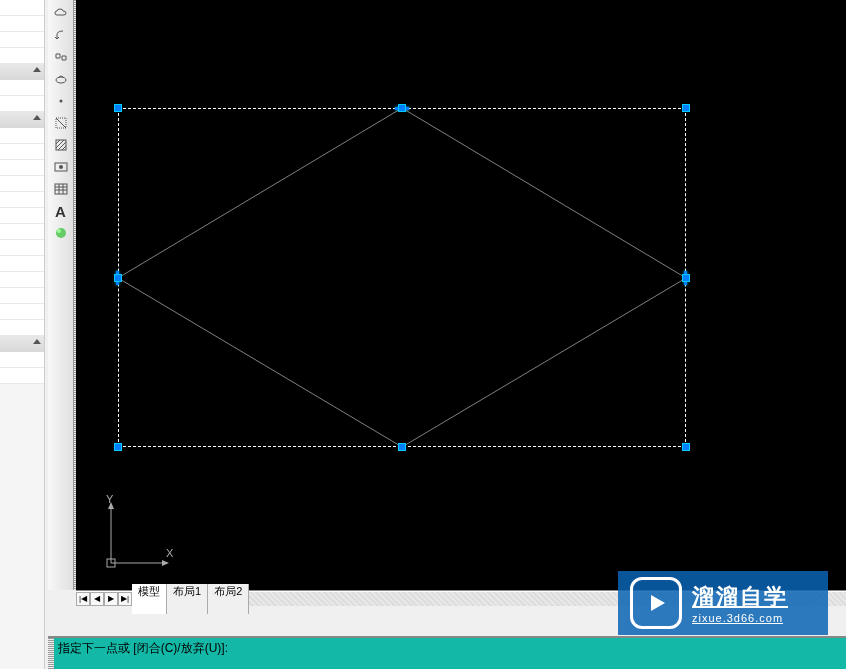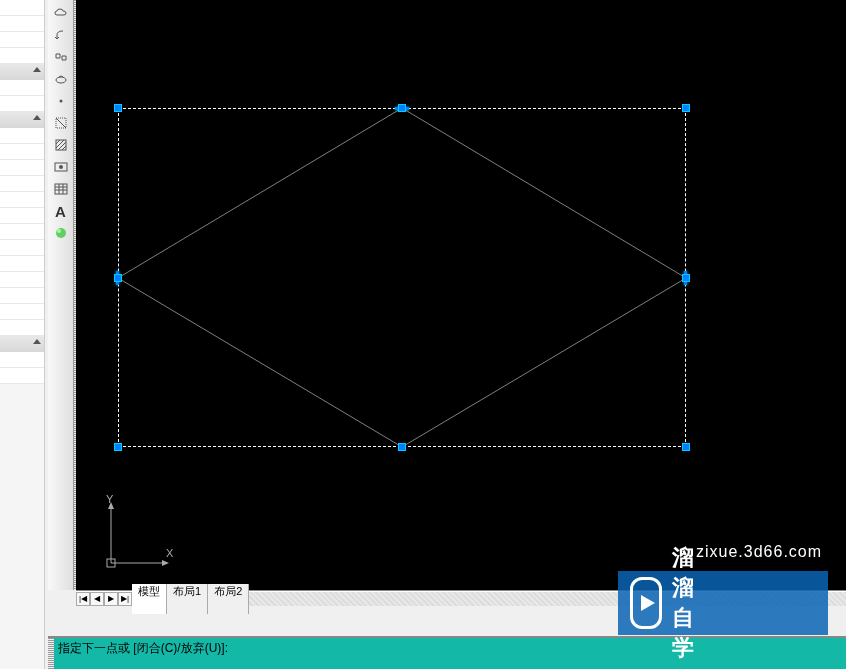--- a/index.html
+++ b/index.html
@@ -159,23 +159,23 @@
     }
     .wm-icon {
       width: 52px; height: 52px;
       border: 3px solid #fff;
       border-radius: 12px;
       display: flex;
       align-items: center;
       justify-content: center;
       margin-right: 10px;
     }
-    .wm-text { display: flex; flex-direction: row; }
+    .wm-text { display: flex; flex-direction: column; text-decoration: underline; }
     .wm-title { font-size: 22px; font-weight: bold; letter-spacing: 2px; }
-    .wm-sub { font-size: 16px; letter-spacing: 1px; }
+    .wm-sub { font-size: 11px; letter-spacing: 1px; }
     .edge-glow {
       position: absolute;
       background: #0080ff;
       box-shadow: 0 0 3px #00ccff;
     }
   </style>
 </head>
 <body>
 
 <div class="left-panel">

